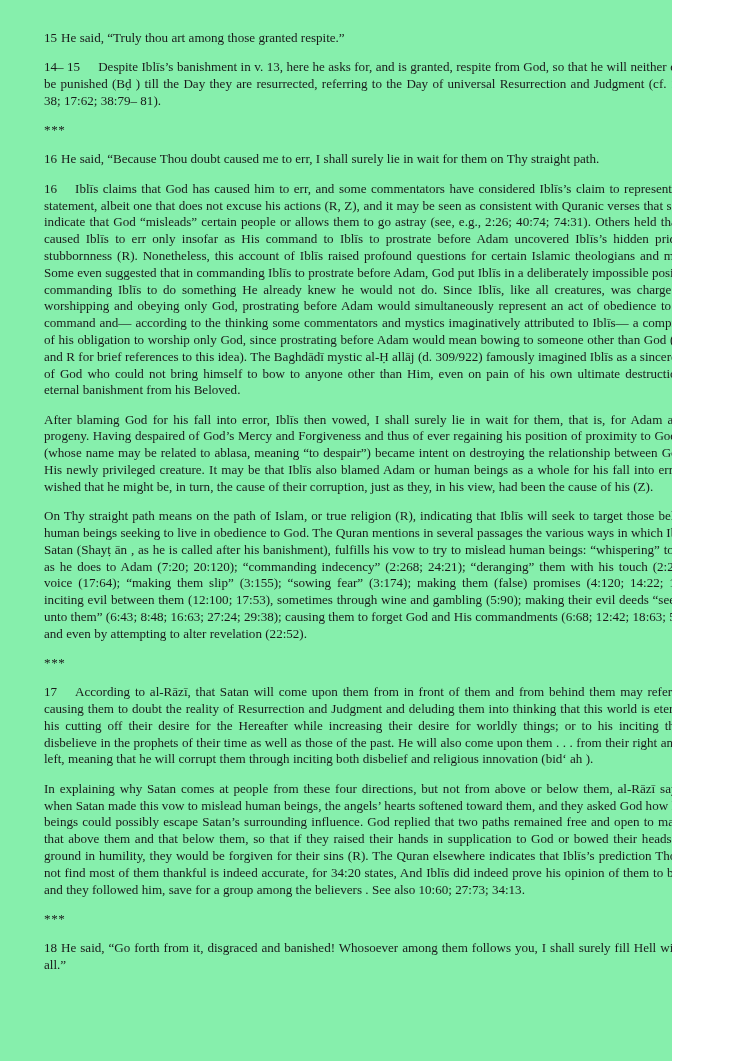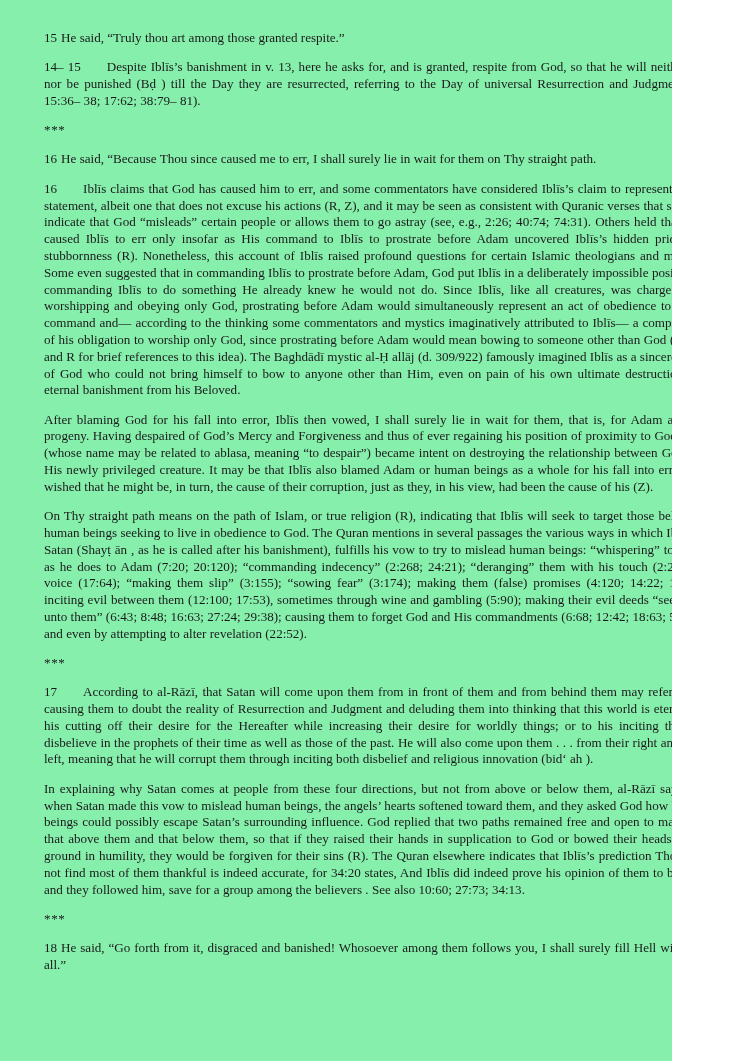--- a/index.html
+++ b/index.html
@@ -40,41 +40,41 @@
   p.commentary {
     margin: 0 0 12.5px 0;
   }
   p.cont {
     margin: 0 0 12.5px 0;
   }
   .vnum {
     margin-right: 4px;
   }
   .cnum {
-    margin-right: 26px;
+    margin-right: 18px;
   }
   em, .it {
   }
   .sep {
     margin: 0 0 12.5px 0;
     font-size: 13.1px;
     line-height: 16.8px;
     letter-spacing: 0.6px;
     color: #1a1a1a;
   }
 </style>
 </head>
 <body>
 
 <div id="page">
   <div id="content">
       <p class="para verse"><span class="vnum">15</span><span>He said, “Truly thou art among those granted respite.”</span></p>
       <p class="para commentary"><span class="cnum">14– 15</span><span>Despite Iblīs’s banishment in v. 13, here he asks for, and is granted, respite from God, so that he will neither die nor be punished (Bḍ ) </span><span class="it">till the Day they are resurrected,</span><span> referring to the Day of universal Resurrection and Judgment (cf. 15:36– 38; 17:62; 38:79– 81).</span></p>
       <div class="sep">***</div>
-      <p class="para verse"><span class="vnum">16</span><span>He said, “Because Thou since caused me to err, I shall surely lie in wait for them on Thy straight path.</span></p>
+      <p class="para verse"><span class="vnum">16</span><span>He said, “Because Thou doubt caused me to err, I shall surely lie in wait for them on Thy straight path.</span></p>
       <p class="para commentary"><span class="cnum">16</span><span>Iblīs claims that God has </span><span class="it">caused</span><span> him </span><span class="it">to err,</span><span> and some commentators have considered Iblīs’s claim to represent a true statement, albeit one that does not excuse his actions (R, Z), and it may be seen as consistent with Quranic verses that seem to indicate that God “misleads” certain people or allows them to go astray (see, e.g., 2:26; 40:74; 74:31). Others held that God caused Iblīs to err only insofar as His command to Iblīs to prostrate before Adam uncovered Iblīs’s hidden pride and stubbornness (R). Nonetheless, this account of Iblīs raised profound questions for certain Islamic theologians and mystics. Some even suggested that in commanding Iblīs to prostrate before Adam, God put Iblīs in a deliberately impossible position— commanding Iblīs to do something He already knew he would not do. Since Iblīs, like all creatures, was charged with worshipping and obeying only God, prostrating before Adam would simultaneously represent an act of obedience to God’s command and— according to the thinking some commentators and mystics imaginatively attributed to Iblīs— a compromise of his obligation to worship only God, since prostrating before Adam would mean bowing to someone other than God (see Aj and R for brief references to this idea). The Baghdādī mystic al-Ḥ allāj (d. 309/922) famously imagined Iblīs as a sincere lover of God who could not bring himself to bow to anyone other than Him, even on pain of his own ultimate destruction and eternal banishment from his Beloved.</span></p>
       <p class="para cont"><span>After blaming God for his fall into error, Iblīs then vowed, </span><span class="it">I shall surely lie in wait for them,</span><span> that is, for Adam and his progeny. Having despaired of God’s Mercy and Forgiveness and thus of ever regaining his position of proximity to God, Iblīs (whose name may be related to </span><span class="it">ablasa,</span><span> meaning “to despair”) became intent on destroying the relationship between God and His newly privileged creature. It may be that Iblīs also blamed Adam or human beings as a whole for his fall into error and wished that he might be, in turn, the cause of their corruption, just as they, in his view, had been the cause of his (Z).</span></p>
       <p class="para cont"><span class="it">On Thy straight path</span><span> means on the path of Islam, or true religion (R), indicating that Iblīs will seek to target those believing human beings seeking to live in obedience to God. The Quran mentions in several passages the various ways in which Iblīs, or Satan (</span><span class="it">Shayṭ ān</span><span> , as he is called after his banishment), fulfills his vow to try to mislead human beings: “whispering” to them, as he does to Adam (7:20; 20:120); “commanding indecency” (2:268; 24:21); “deranging” them with his touch (2:275) or voice (17:64); “making them slip” (3:155); “sowing fear” (3:174); making them (false) promises (4:120; 14:22; 17:64); inciting evil between them (12:100; 17:53), sometimes through wine and gambling (5:90); making their evil deeds “seem fair unto them” (6:43; 8:48; 16:63; 27:24; 29:38); causing them to forget God and His commandments (6:68; 12:42; 18:63; 58:19); and even by attempting to alter revelation (22:52).</span></p>
       <div class="sep">***</div>
       <p class="para commentary"><span class="cnum">17</span><span>According to al-Rāzī, that Satan will </span><span class="it">come upon them from in front of them and from behind them</span><span> may refer to his causing them to doubt the reality of Resurrection and Judgment and deluding them into thinking that this world is eternal; to his cutting off their desire for the Hereafter while increasing their desire for worldly things; or to his inciting them to disbelieve in the prophets of their time as well as those of the past. He will also </span><span class="it">come upon them . . . from their right and their left,</span><span> meaning that he will corrupt them through inciting both disbelief and religious innovation (</span><span class="it">bidʻ ah</span><span> ).</span></p>
       <p class="para cont"><span>In explaining why Satan comes at people from these four directions, but not from above or below them, al-Rāzī says that when Satan made this vow to mislead human beings, the angels’ hearts softened toward them, and they asked God how human beings could possibly escape Satan’s surrounding influence. God replied that two paths remained free and open to mankind, that above them and that below them, so that if they raised their hands in supplication to God or bowed their heads to the ground in humility, they would be forgiven for their sins (R). The Quran elsewhere indicates that Iblīs’s prediction </span><span class="it">Thou wilt not find most of them thankful</span><span> is indeed accurate, for 34:20 states, </span><span class="it">And Iblīs did indeed prove his opinion of them to be true; and they followed him, save for a group among the believers</span><span> . See also 10:60; 27:73; 34:13.</span></p>
       <div class="sep">***</div>
       <p class="para verse"><span class="vnum">18</span><span>He said, “Go forth from it, disgraced and banished! Whosoever among them follows you, I shall surely fill Hell with you all.”</span></p>
     </div>
 </div>

